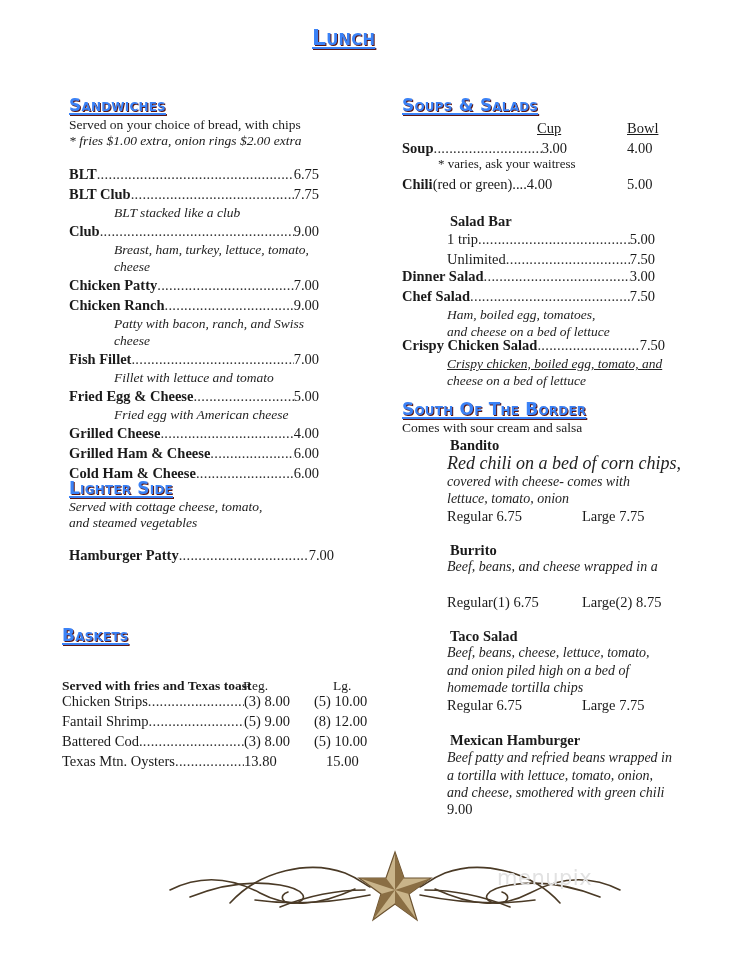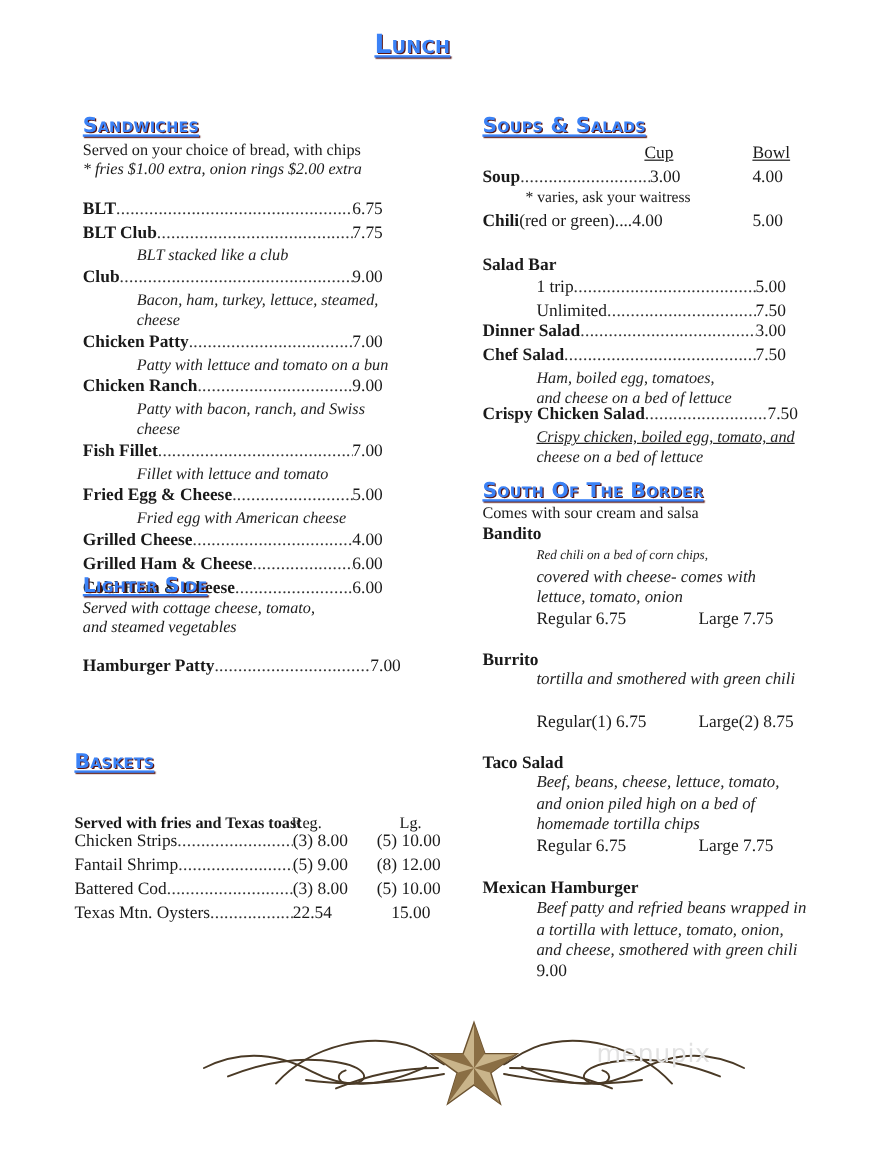--- a/index.html
+++ b/index.html
@@ -26,21 +26,21 @@
   .note { font-size: 13.5px; white-space: nowrap; line-height: 16px; }
   .it { font-style: italic; }
   .row { display: flex; align-items: baseline; font-size: 14.5px; line-height: 20px; white-space: nowrap; font-family: Liberation Serif, serif; }
   .row .name { font-weight: bold; }
   .row .name.plain { font-weight: normal; }
   .row .dots { flex: 1; overflow: hidden; color: #333; font-weight: normal; min-width: 10px; }
   .row .dots::before { content: "........................................................................................................................"; letter-spacing: 0.3px; }
   .row .price { font-weight: normal; }
   .desc { font-style: italic; font-size: 13.5px; line-height: 17px; white-space: nowrap; color: #222; }
   .plain-line { font-size: 14.5px; line-height: 18px; white-space: nowrap; }
-  .bold { font-weight: bold; }
+  .bold { font-weight: bold; margin-left: 48px; }
   .col-head { font-size: 14.5px; text-decoration: underline; }
   .small-head { font-size: 13.5px; }
 </style>
 </head>
 <body>
 
 <div class="abs hdr title" style="left:312px; top:25px;">Lunch</div>
 
 <div class="abs hdr sec" style="left:69px; top:95px;">Sandwiches</div>
 <div class="abs note" style="left:69px; top:117px;">Served on your choice of bread, with chips</div>
@@ -56,28 +56,27 @@
       <span class="name">BLT Club</span>
       <span class="dots"></span>
       <span class="price">7.75</span>
     </div>
   <div class="desc" style="padding-left:45px;">BLT stacked like a club</div>
   <div class="row">
       <span class="name">Club</span>
       <span class="dots"></span>
       <span class="price">9.00</span>
     </div>
-  <div class="desc" style="padding-left:45px;">Bacon, ham, turkey, lettuce, steamed,</div>
+  <div class="desc" style="padding-left:45px;">Breast, ham, turkey, lettuce, tomato,</div>
   <div class="desc" style="padding-left:45px;">cheese</div>
   <div class="row">
       <span class="name">Chicken Patty</span>
       <span class="dots"></span>
       <span class="price">7.00</span>
     </div>
-  <div class="desc" style="padding-left:45px;">Patty with lettuce and tomato on a bun</div>
   <div class="row">
       <span class="name">Chicken Ranch</span>
       <span class="dots"></span>
       <span class="price">9.00</span>
     </div>
   <div class="desc" style="padding-left:45px;">Patty with bacon, ranch, and Swiss</div>
   <div class="desc" style="padding-left:45px;">cheese</div>
   <div class="row">
       <span class="name">Fish Fillet</span>
       <span class="dots"></span>
@@ -137,21 +136,21 @@
     </div>
   <div class="row">
       <span class="name plain">Battered Cod</span>
       <span class="dots"></span>
       <span class="price" style="width:70px;">(3) 8.00</span>
       <span class="price" style="width:58px;">(5) 10.00</span>
     </div>
   <div class="row">
       <span class="name plain">Texas Mtn. Oysters</span>
       <span class="dots"></span>
-      <span class="price" style="width:70px;">22.54</span>
+      <span class="price" style="width:70px;">13.80</span>
       <span class="price" style="width:58px; padding-left:0;"><span style="padding-left:12px;">15.00</span></span>
     </div>
 </div>
 
 <div class="abs hdr sec" style="left:402px; top:95px;">Soups &amp; Salads</div>
 <div class="abs col-head" style="left:537px; top:120px;">Cup</div>
 <div class="abs col-head" style="left:627px; top:120px;">Bowl</div>
 
 <div class="abs row" style="left:402px; top:138px; width:165px;">
     <span class="name">Soup</span>
@@ -205,30 +204,30 @@
     </div>
   <div class="desc" style="padding-left:45px;text-decoration:underline;">Crispy chicken, boiled egg, tomato, and</div>
   <div class="desc" style="padding-left:45px;">cheese on a bed of lettuce</div>
 </div>
 
 <div class="abs hdr sec" style="left:402px; top:399px;">South Of The Border</div>
 <div class="abs note" style="left:402px; top:420px;">Comes with sour cream and salsa</div>
 
 <div class="abs plain-line bold" style="left:402px; top:436px;">Bandito</div>
 <div class="abs" style="left:447px; top:455px;">
-  <div class="desc" style="font-size:11px; line-height:17.5px;">Red chili on a bed of corn chips,</div>
+  <div class="desc" style="font-size:18px; line-height:17.5px;">Red chili on a bed of corn chips,</div>
   <div class="desc" style="font-size:14px; line-height:17.5px;">covered with cheese- comes with</div>
   <div class="desc" style="font-size:14px; line-height:17.5px;">lettuce, tomato, onion</div>
 </div>
 <div class="abs plain-line" style="left:447px; top:507px;">Regular 6.75</div>
 <div class="abs plain-line" style="left:582px; top:507px;">Large 7.75</div>
 
 <div class="abs plain-line bold" style="left:402px; top:541px;">Burrito</div>
 <div class="abs" style="left:447px; top:558px;">
-  <div class="desc" style="font-size:14px; line-height:17.5px;">tortilla and smothered with green chili</div>
+  <div class="desc" style="font-size:14px; line-height:17.5px;">Beef, beans, and cheese wrapped in a</div>
 </div>
 <div class="abs plain-line" style="left:447px; top:593px;">Regular(1) 6.75</div>
 <div class="abs plain-line" style="left:582px; top:593px;">Large(2) 8.75</div>
 
 <div class="abs plain-line bold" style="left:402px; top:627px;">Taco Salad</div>
 <div class="abs" style="left:447px; top:644px;">
   <div class="desc" style="font-size:14px; line-height:17.5px;">Beef, beans, cheese, lettuce, tomato,</div>
   <div class="desc" style="font-size:14px; line-height:17.5px;">and onion piled high on a bed of</div>
   <div class="desc" style="font-size:14px; line-height:17.5px;">homemade tortilla chips</div>
 </div>

